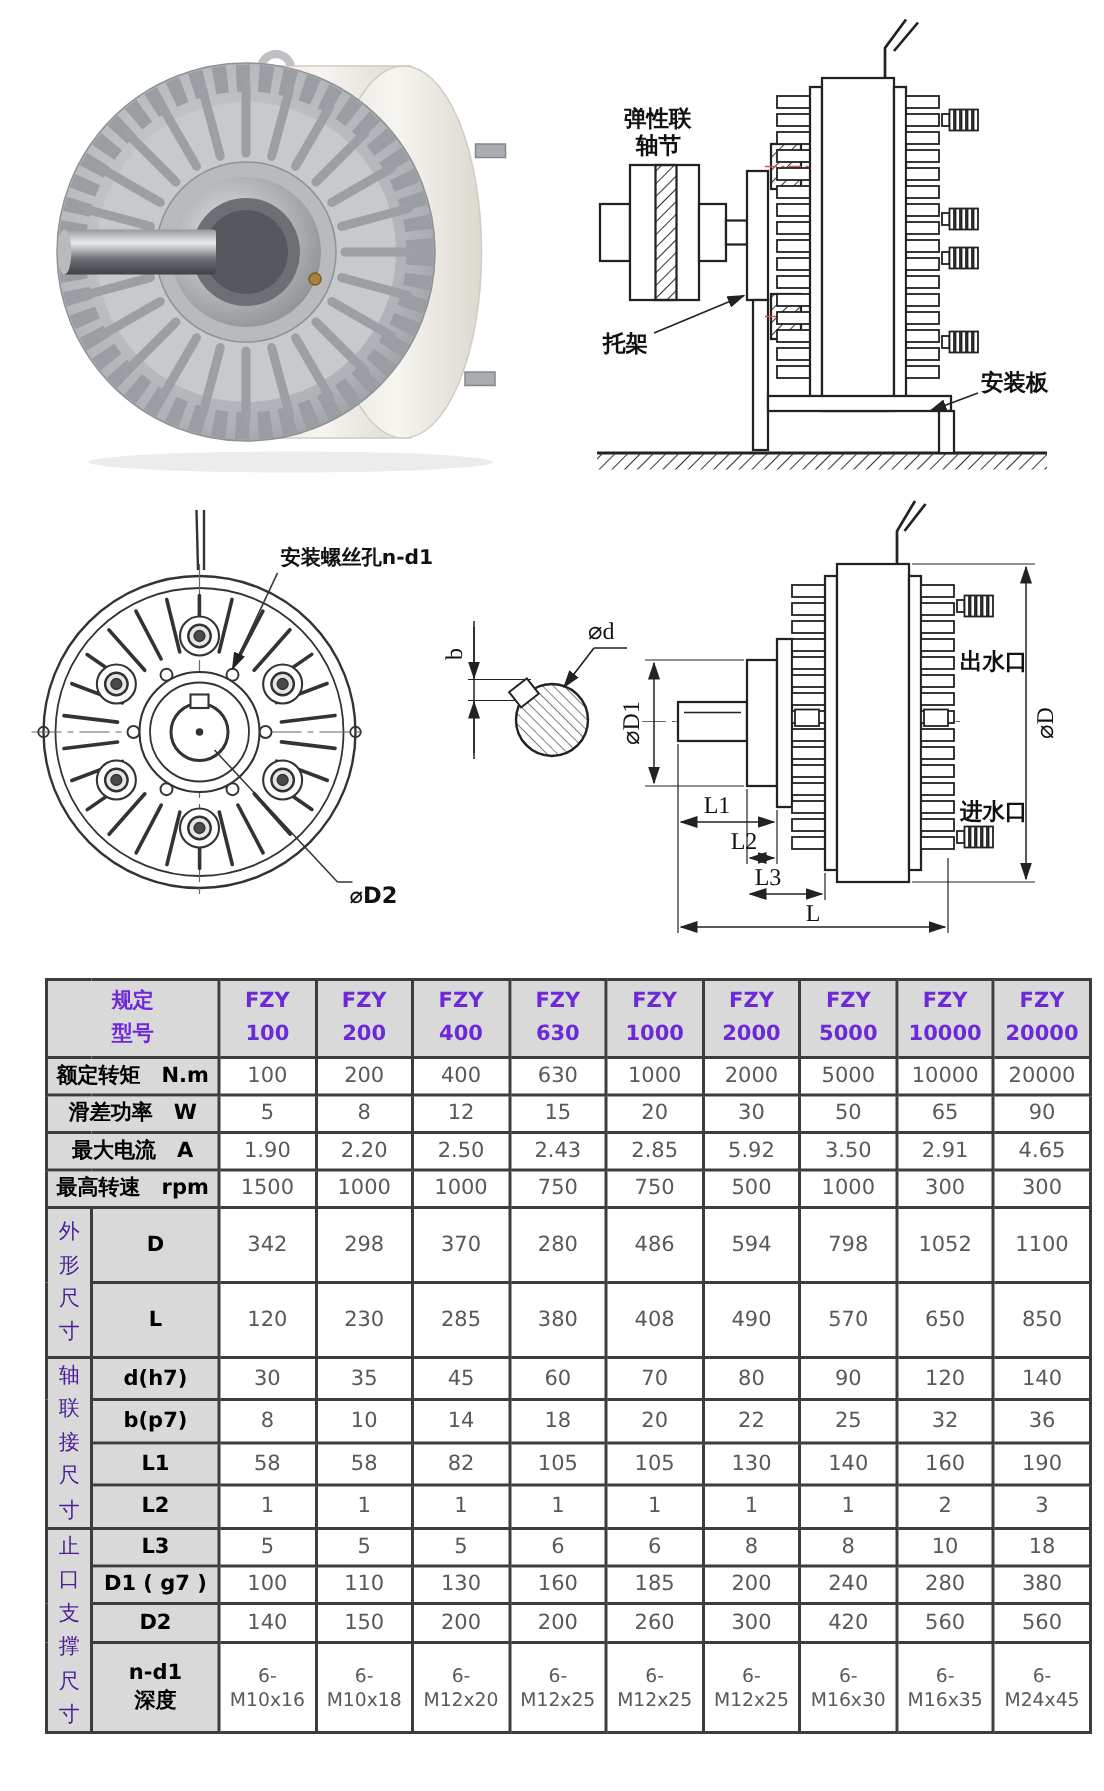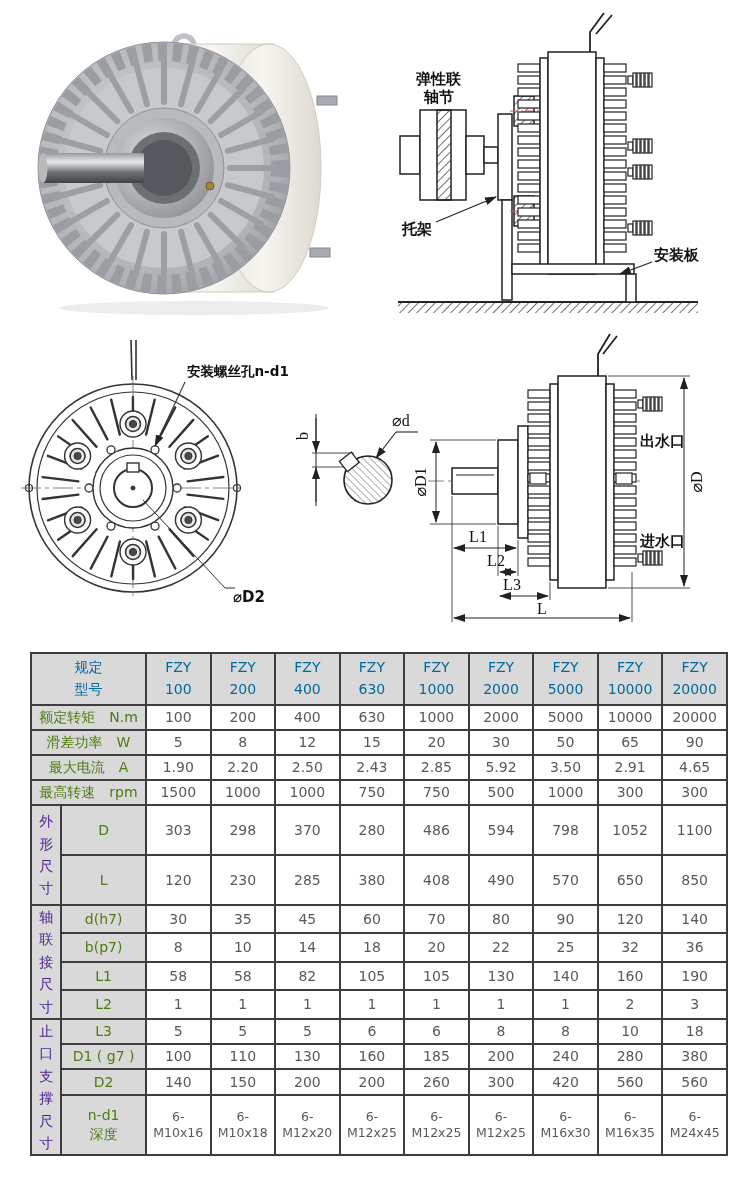--- a/index.html
+++ b/index.html
@@ -8,22 +8,22 @@
        font-family:"DejaVu Sans","Liberation Sans",sans-serif}
   .abs{position:absolute}
   svg text{font-family:"DejaVu Sans","Liberation Sans",sans-serif}
   .cjk{font-size:15px;font-weight:bold;fill:#111}
   .cjk-s{font-size:13.5px;font-weight:bold;fill:#111}
   .dim{font-family:"Liberation Serif","DejaVu Serif",serif;font-size:16px;fill:#111}
 
   table.spec{border-collapse:collapse;table-layout:fixed;width:698px;background:#fff}
   .spec td{border:2px solid #3d3d3d;text-align:center;vertical-align:middle;
            font-size:14px;color:#595959;padding:0;line-height:1.35;overflow:hidden}
-  .spec td.hd{background:#d9d9d9;color:#0369a1;font-weight:normal;line-height:1.55}
-  .spec td.lbl{background:#d9d9d9;color:#4d7c0f;font-weight:normal;font-size:14px}
+  .spec td.hd{background:#d9d9d9;color:#6d28d9;font-weight:bold;line-height:1.55}
+  .spec td.lbl{background:#d9d9d9;color:#000000;font-weight:bold;font-size:14px}
   .spec td.grp{background:#d9d9d9;color:#4c1d95;font-weight:normal}
   .spec td.val.small{font-size:12.5px;line-height:1.25}
   .grp-v{width:16px;margin:0 auto;word-break:break-all;line-height:1.6;font-size:14px}
   tr.rh td{height:52px}
   tr.r24 td{height:25px}
   tr.r50 td{height:50px}
   tr.r58 td{height:60px}
 </style>
 </head>
 <body>
@@ -503,21 +503,21 @@
           <td class="val">500</td>
           <td class="val">1000</td>
           <td class="val">300</td>
           <td class="val">300</td>
         </tr>
         <tr class="r50">
           <td class="grp" rowspan="2">
             <div class="grp-v">外形尺寸</div>
           </td>
           <td class="lbl">D</td>
-          <td class="val">303</td>
+          <td class="val">342</td>
           <td class="val">298</td>
           <td class="val">370</td>
           <td class="val">280</td>
           <td class="val">486</td>
           <td class="val">594</td>
           <td class="val">798</td>
           <td class="val">1052</td>
           <td class="val">1100</td>
         </tr>
         <tr class="r50">

